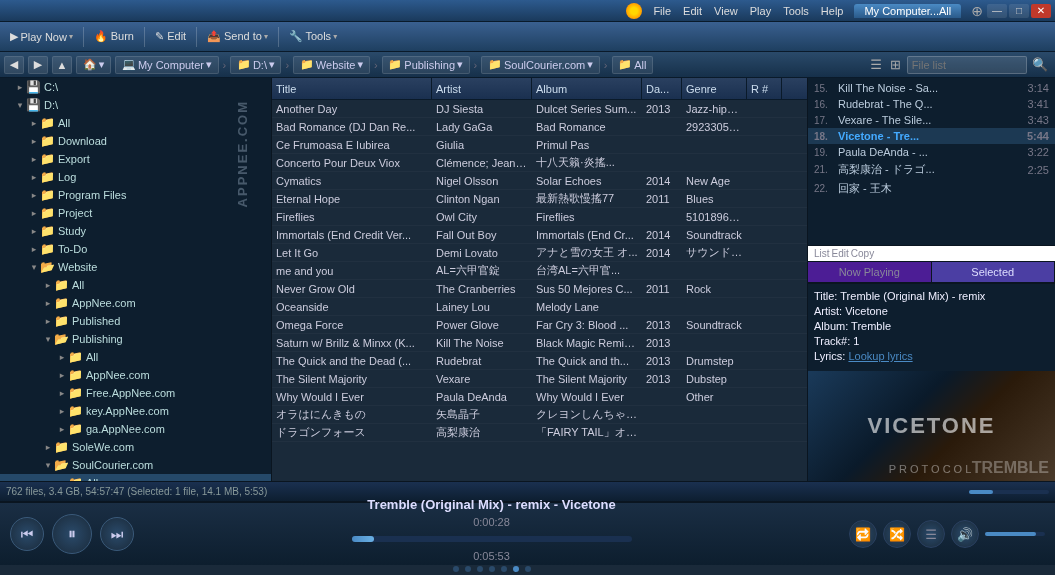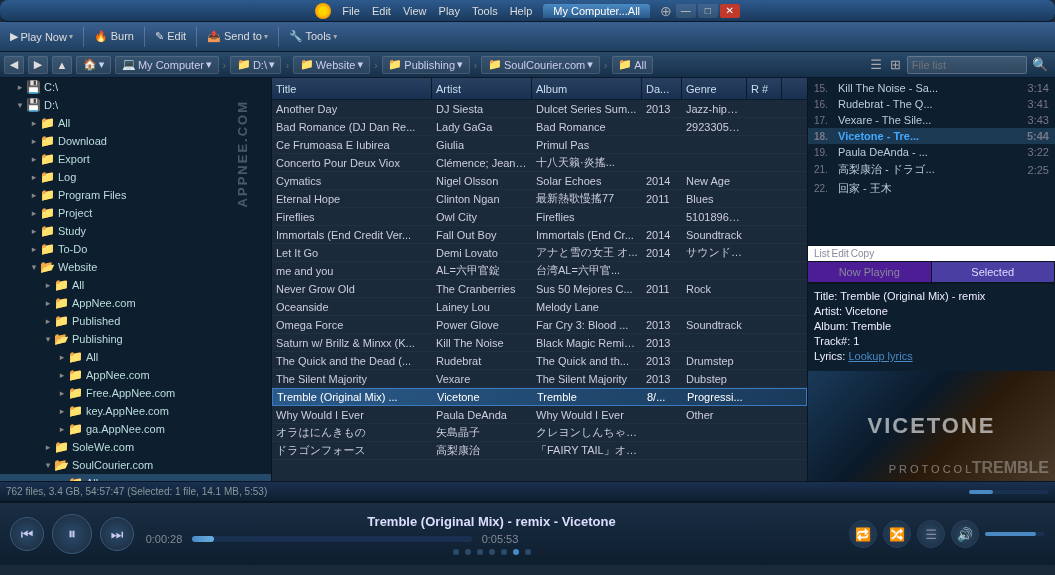--- a/index.html
+++ b/index.html
@@ -13,24 +13,23 @@
       overflow: hidden;
       user-select: none;
     }
 
     
     #titlebar {
       background: linear-gradient(to bottom, #2d5a8e, #1a3a5c);
       height: 22px;
       display: flex;
       align-items: center;
-      justify-content: center;
+      justify-content: flex-end;
       padding: 0 4px;
       border-bottom: 1px solid #0a1a2a;
-      border-radius: 8px;
     }
     #titlebar .left {
       display: flex;
       align-items: center;
       gap: 6px;
     }
     #titlebar .app-icon {
       width: 16px; height: 16px;
       background: radial-gradient(circle, #ffd700 30%, #ff8c00 80%);
       border-radius: 50%;
@@ -361,20 +360,22 @@
     .now-playing-title {
       font-size: 13px;
       color: #ddf;
       font-weight: bold;
     }
     .player-progress {
       display: flex;
       align-items: center;
       gap: 8px;
       width: 100%;
+      justify-content: center;
+      flex-direction: column;
     }
     .time-label { font-size: 11px; color: #889; min-width: 40px; text-align: center; }
     .progress-bar-container {
       width: 280px; height: 6px;
       background: #1a3050;
       border-radius: 3px;
       cursor: pointer;
       position: relative;
     }
     .progress-bar-fill {
@@ -776,28 +777,20 @@
     <div class="table-cell col-date">2013</div>
     <div class="table-cell col-genre">Drumstep</div>
     <div class="table-cell col-rnum"></div>
   </div>
         <div class="table-row">
     <div class="table-cell col-title">The Silent Majority</div>
     <div class="table-cell col-artist">Vexare</div>
     <div class="table-cell col-album">The Silent Majority</div>
     <div class="table-cell col-date">2013</div>
     <div class="table-cell col-genre">Dubstep</div>
-    <div class="table-cell col-rnum"></div>
-  </div>
-        <div class="table-row selected">
-    <div class="table-cell col-title">Tremble (Original Mix) ...</div>
-    <div class="table-cell col-artist">Vicetone</div>
-    <div class="table-cell col-album">Tremble</div>
-    <div class="table-cell col-date">8/...</div>
-    <div class="table-cell col-genre">Progressi...</div>
     <div class="table-cell col-rnum"></div>
   </div>
         <div class="table-row">
     <div class="table-cell col-title">Why Would I Ever</div>
     <div class="table-cell col-artist">Paula DeAnda</div>
     <div class="table-cell col-album">Why Would I Ever</div>
     <div class="table-cell col-date"></div>
     <div class="table-cell col-genre">Other</div>
     <div class="table-cell col-rnum"></div>
   </div>

